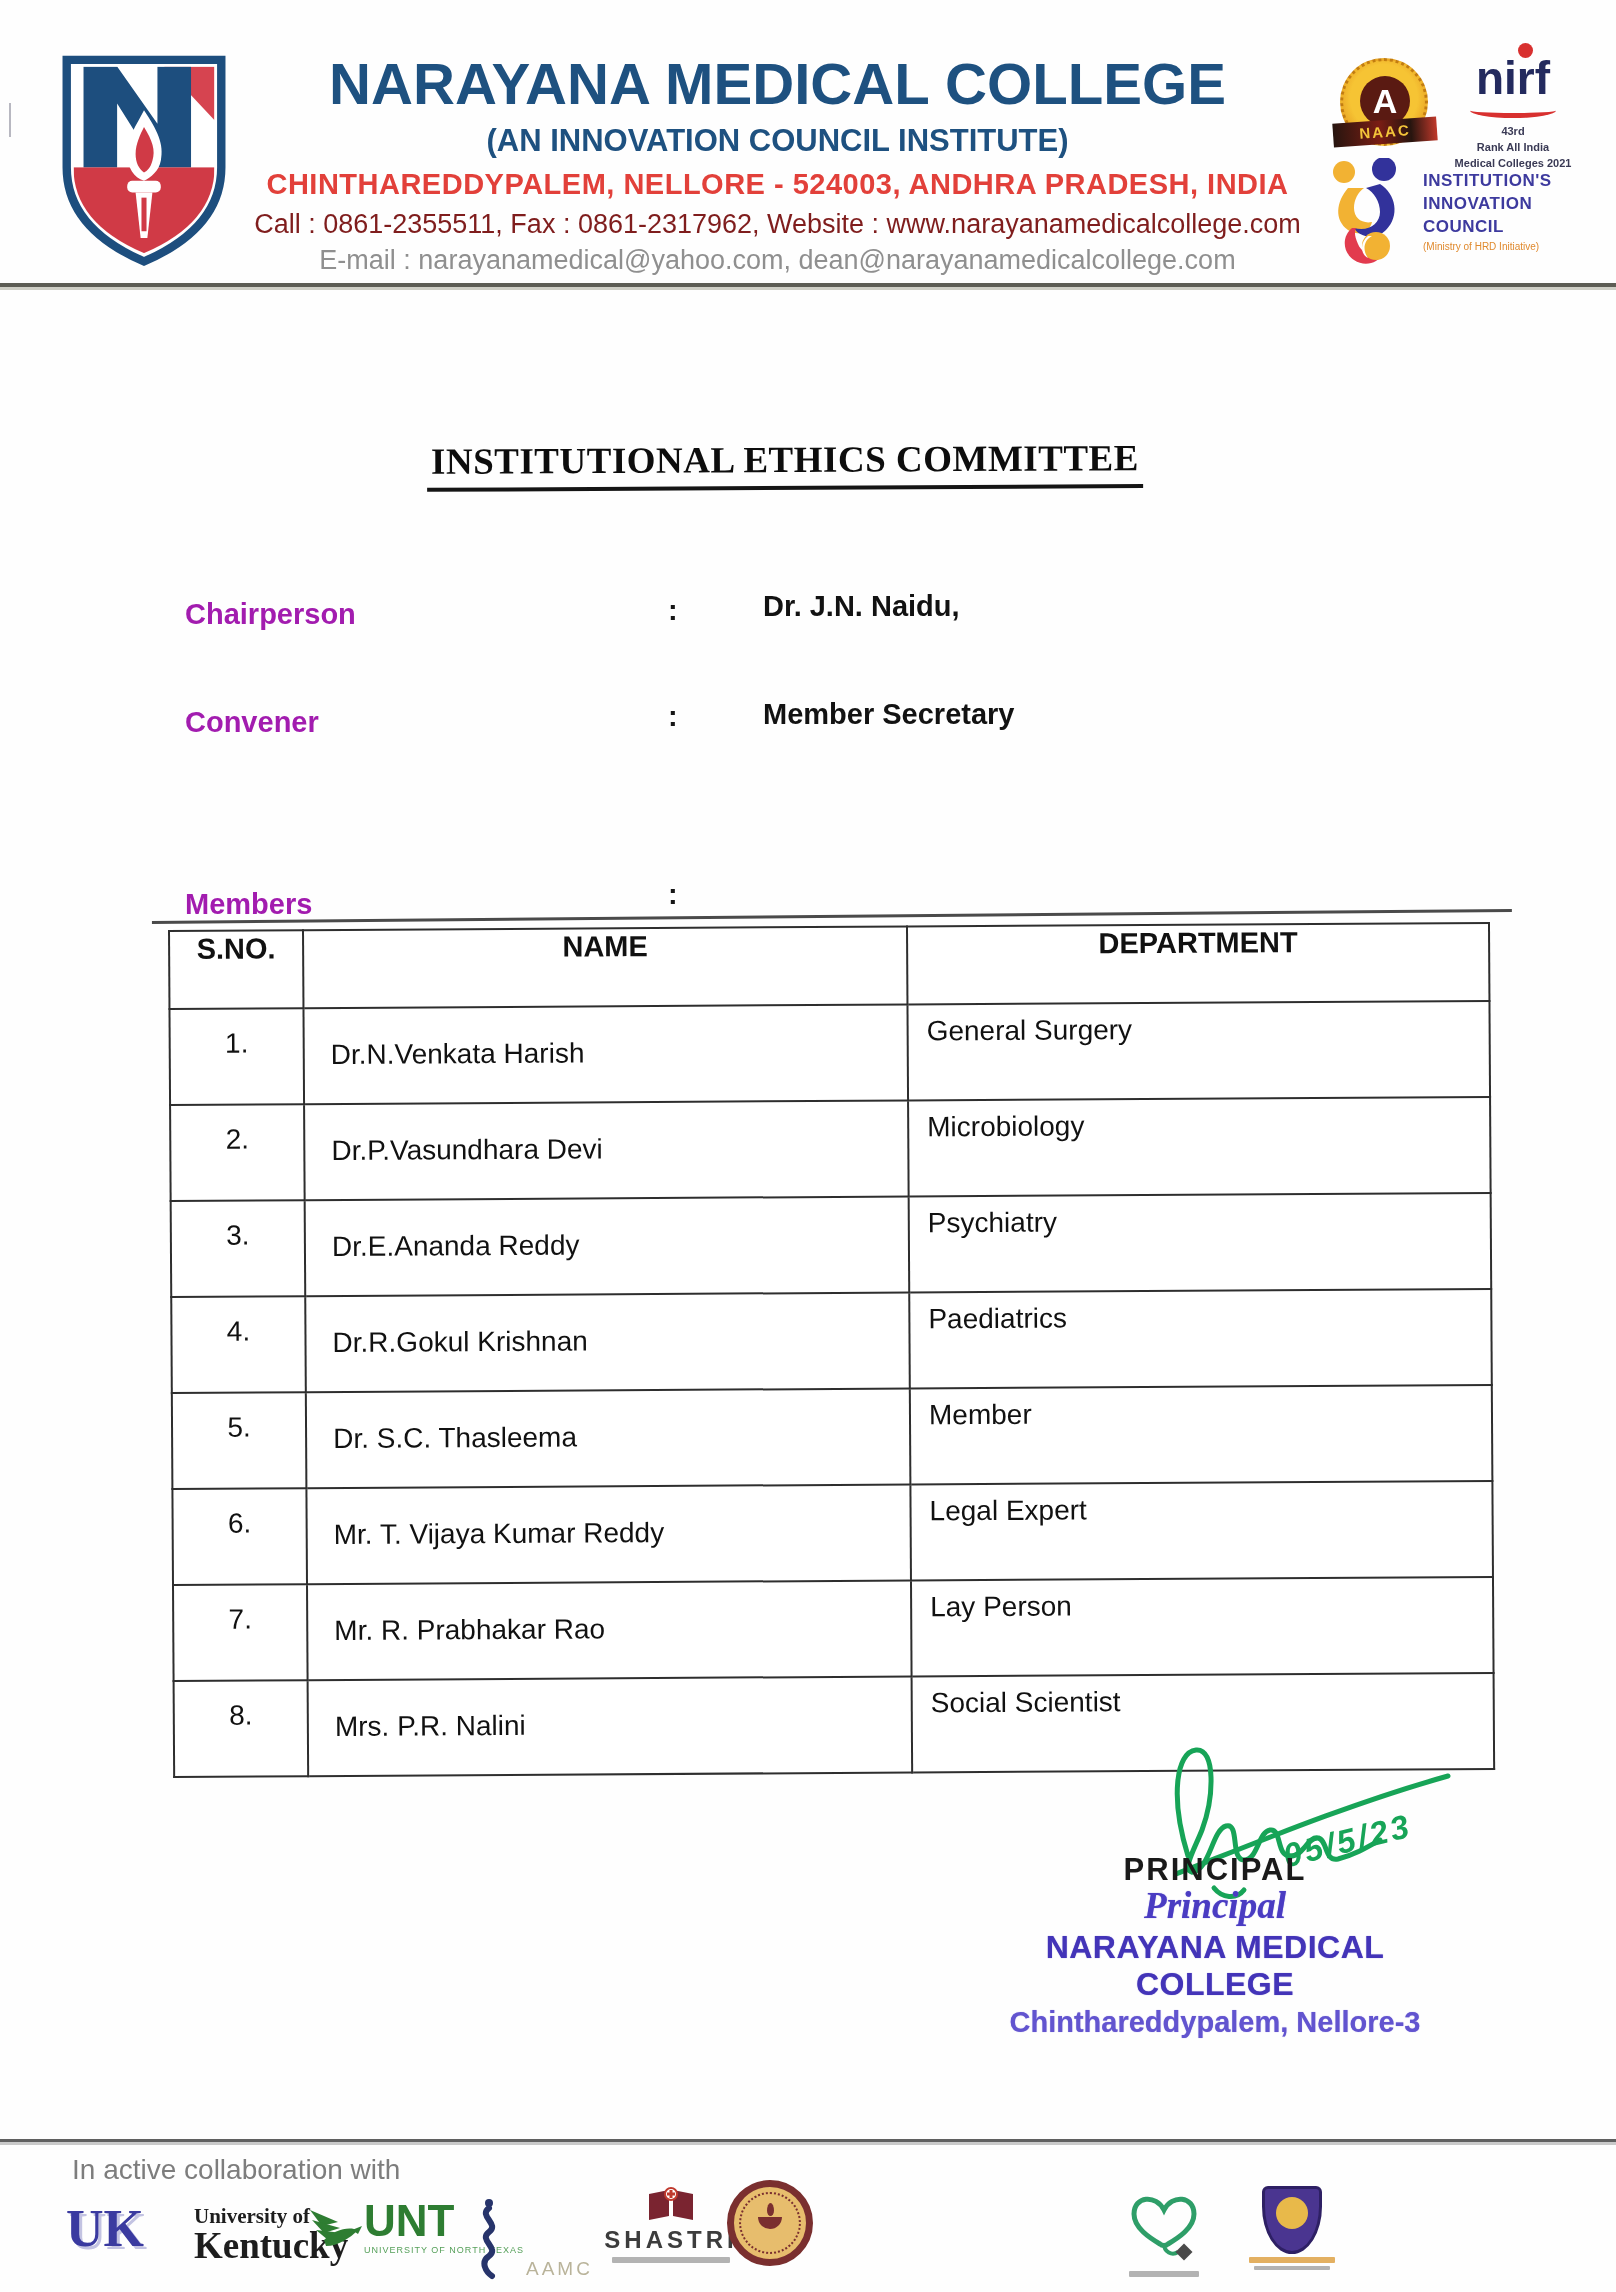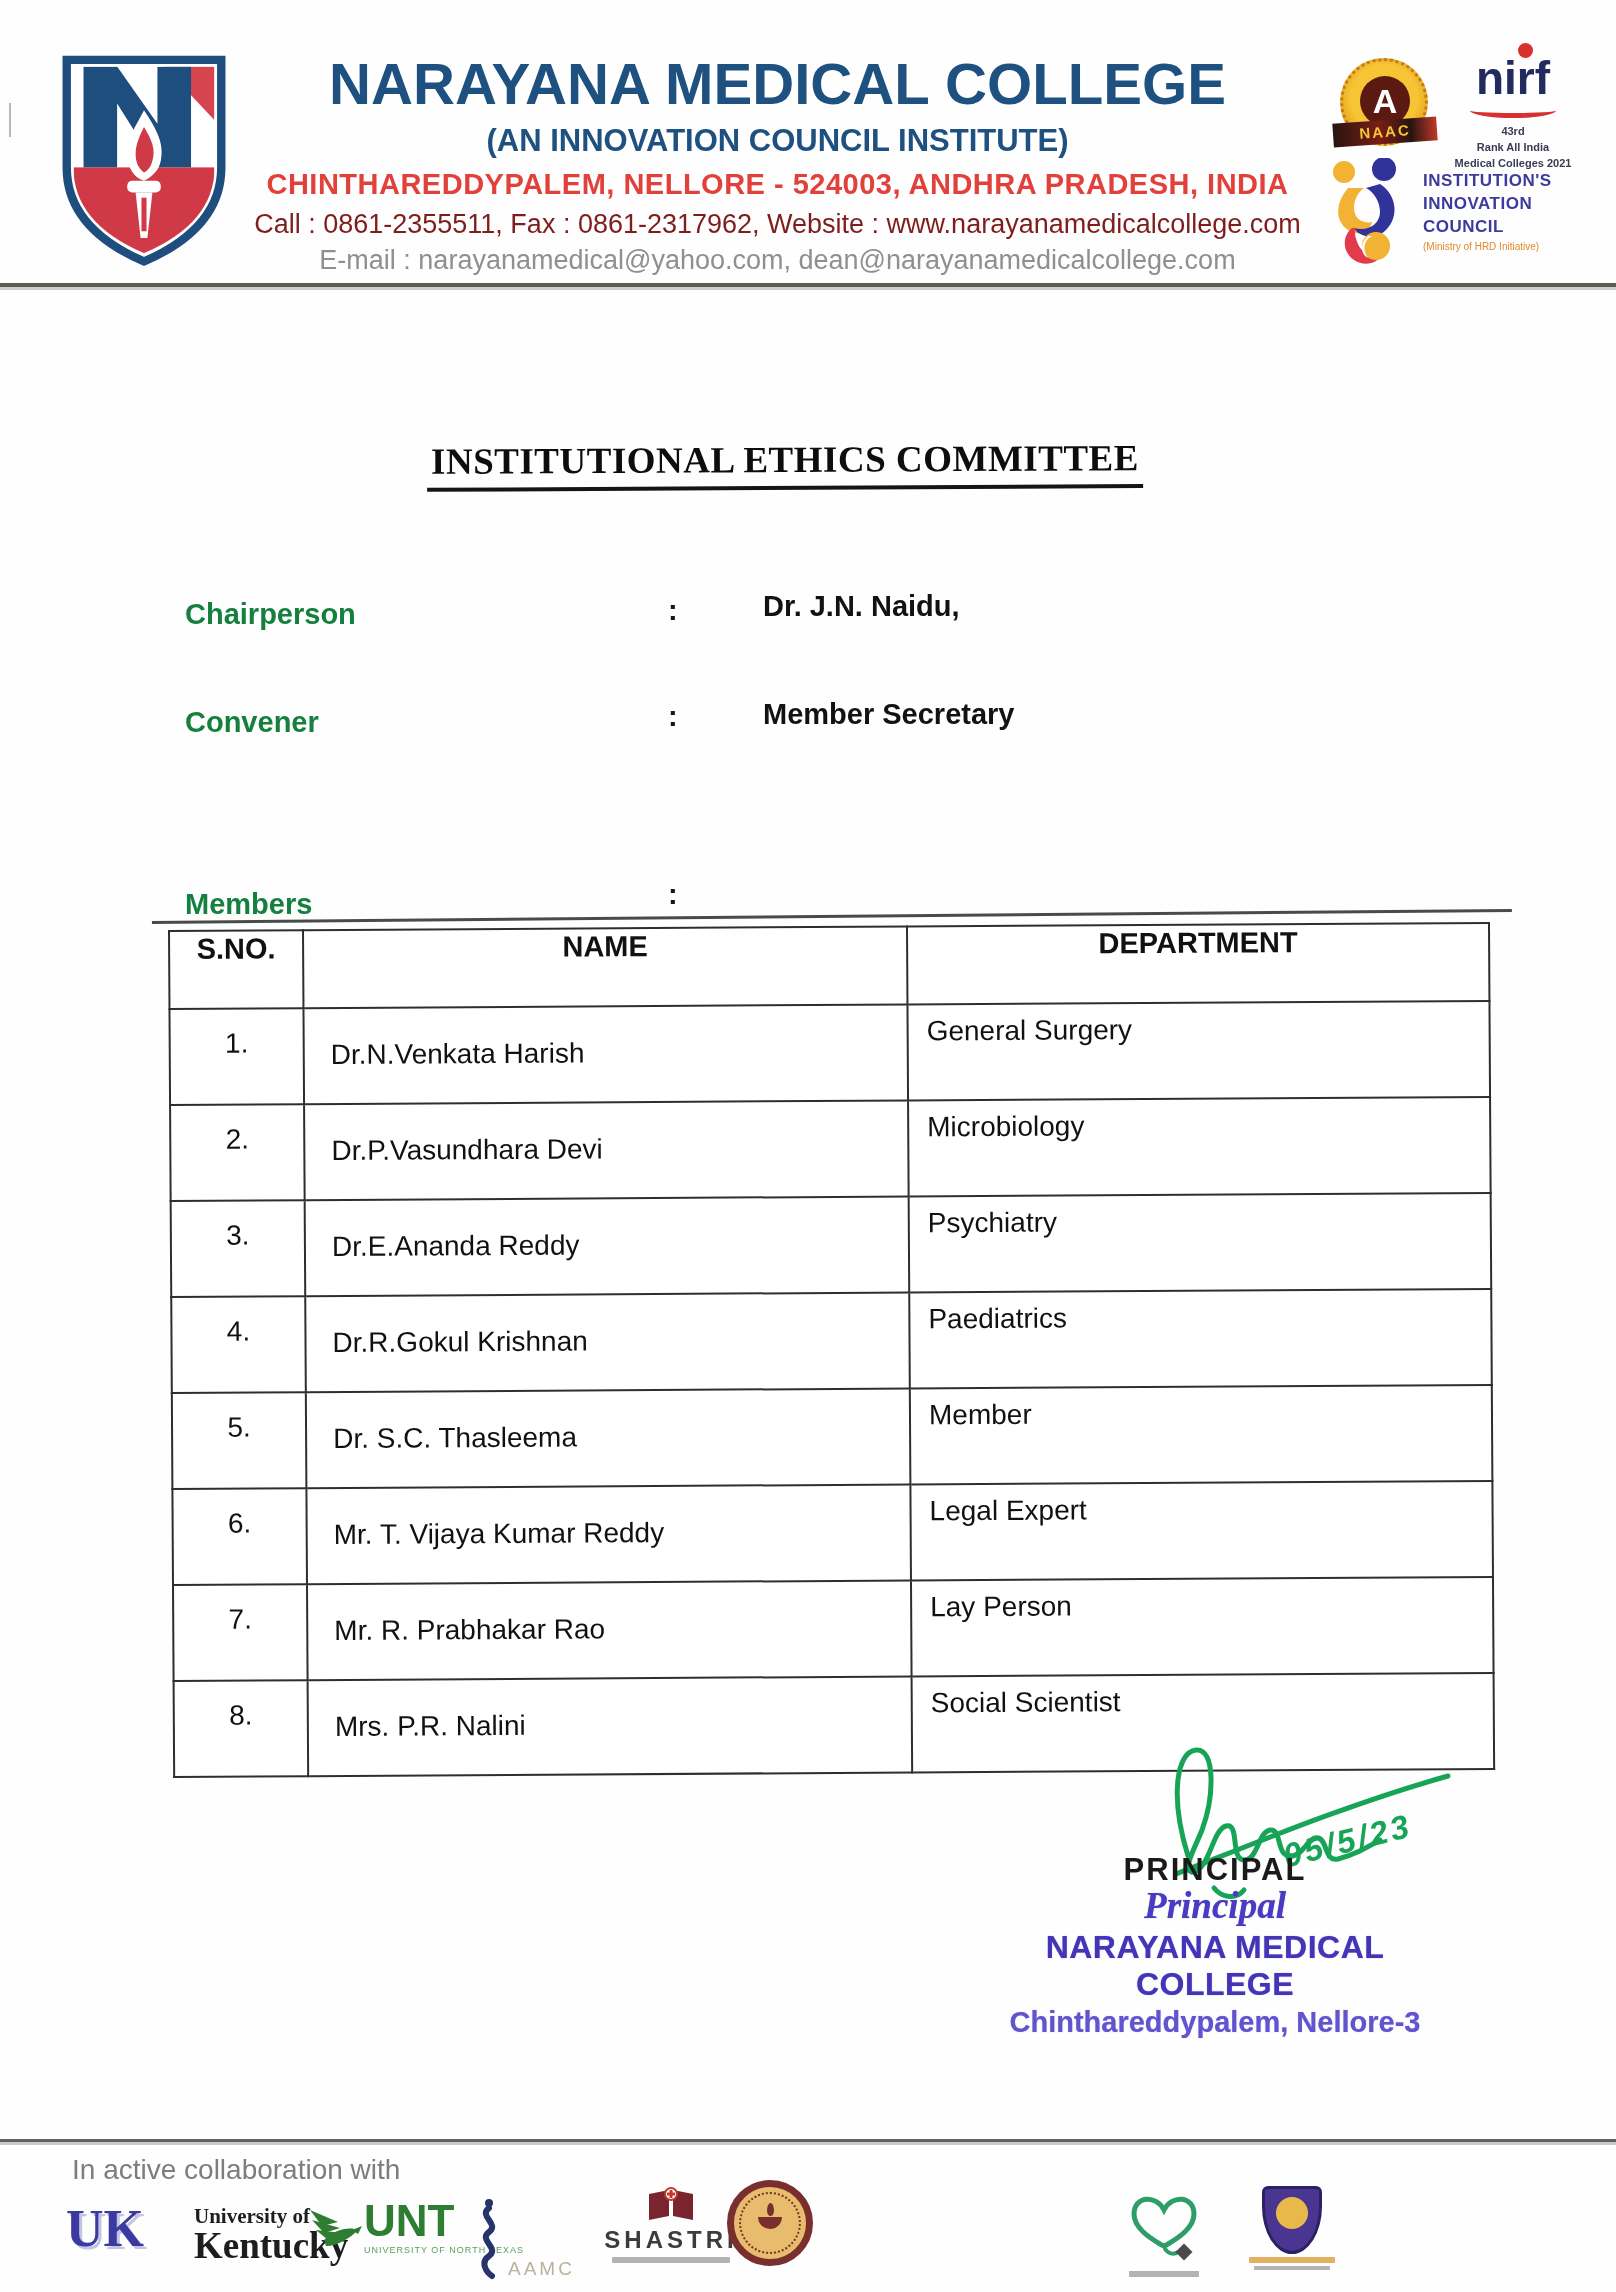--- a/index.html
+++ b/index.html
@@ -39,21 +39,21 @@
   .iic-line{font-size:17px;font-weight:800;color:#3d3a9e;letter-spacing:.5px;line-height:1.35;}
   .iic-min{font-size:10px;color:#e08a2e;margin-top:2px;}
 
   .header-rule{left:0;top:283px;width:1616px;height:4px;background:#5d5d55;box-shadow:0 3px 0 #cfcfc6;}
 
   
   .doc-title-wrap{left:0;top:438px;width:1570px;text-align:center;}
   .doc-title{display:inline-block;font-family:"Liberation Serif",serif;font-size:37px;font-weight:700;
              letter-spacing:.5px;color:#0d0d0d;border-bottom:4px solid #151515;padding:0 4px 5px;
              transform:rotate(-.3deg);}
-  .field-label{font-size:29px;font-weight:600;color:#15803d;}
+  .field-label{font-size:29px;font-weight:600;color:#a21caf;}
   .field-sep{font-size:29px;font-weight:700;color:#161616;}
   .field-value{font-size:29px;font-weight:700;color:#121212;}
   .lbl-chair{left:185px;top:598px;}
   .sep-chair{left:668px;top:594px;}
   .val-chair{left:763px;top:590px;}
   .lbl-conv{left:185px;top:706px;}
   .sep-conv{left:668px;top:700px;}
   .val-conv{left:763px;top:696px;width:700px;line-height:1.28;}
   .lbl-members{left:185px;top:888px;}
   .sep-members{left:668px;top:878px;font-weight:600;}
@@ -89,21 +89,21 @@
   .logo{position:absolute;}
   .uk-logo{left:66px;top:2206px;display:flex;align-items:flex-start;gap:40px;}
   .uk-mark{font-family:"Liberation Serif",serif;font-size:52px;font-weight:800;color:#3a3aa0;
            text-shadow:3px 3px 0 #c3c3e2;line-height:.9;margin-right:10px;}
   .uk-l1{font-family:"Liberation Serif",serif;font-size:21px;font-weight:700;color:#1d1d1d;line-height:1;}
   .uk-l2{font-family:"Liberation Serif",serif;font-size:37px;font-weight:700;color:#1d1d1d;line-height:1.05;}
   .unt-logo{left:308px;top:2200px;display:flex;align-items:flex-start;}
   .unt-mark{font-size:44px;font-weight:800;color:#2e7d32;line-height:.95;}
   .unt-sub{font-size:9px;color:#56a05a;letter-spacing:1px;margin-top:3px;}
   .aamc-logo{left:472px;top:2196px;display:flex;align-items:flex-end;}
-  .aamc-text{font-size:19px;color:#b9b39a;letter-spacing:3px;margin-left:2px;}
+  .aamc-text{font-size:19px;color:#b9b39a;letter-spacing:3px;margin-left:20px;}
   .shastri-logo{left:596px;top:2186px;width:150px;text-align:center;}
   .shastri-word{font-size:24px;font-weight:600;color:#3c3c3c;letter-spacing:4px;margin-top:2px;}
   .tiny-bar{height:6px;background:#9a9a9a;opacity:.75;border-radius:1px;margin:3px auto 0;}
   .seal-logo{left:727px;top:2180px;width:86px;height:86px;border-radius:50%;
              background:#e7bd6d;border:7px solid #7a2f2f;box-sizing:border-box;position:absolute;}
   .seal-ring{position:absolute;left:5px;top:5px;right:5px;bottom:5px;border:2px dotted #7a2f2f;border-radius:50%;}
   .seal-lamp{position:absolute;left:24px;top:30px;width:24px;height:12px;background:#7a2f2f;
              border-radius:0 0 12px 12px;}
   .seal-flame{position:absolute;left:33px;top:16px;width:7px;height:13px;background:#7a2f2f;
               border-radius:50% 50% 50% 50%/60% 60% 40% 40%;}

